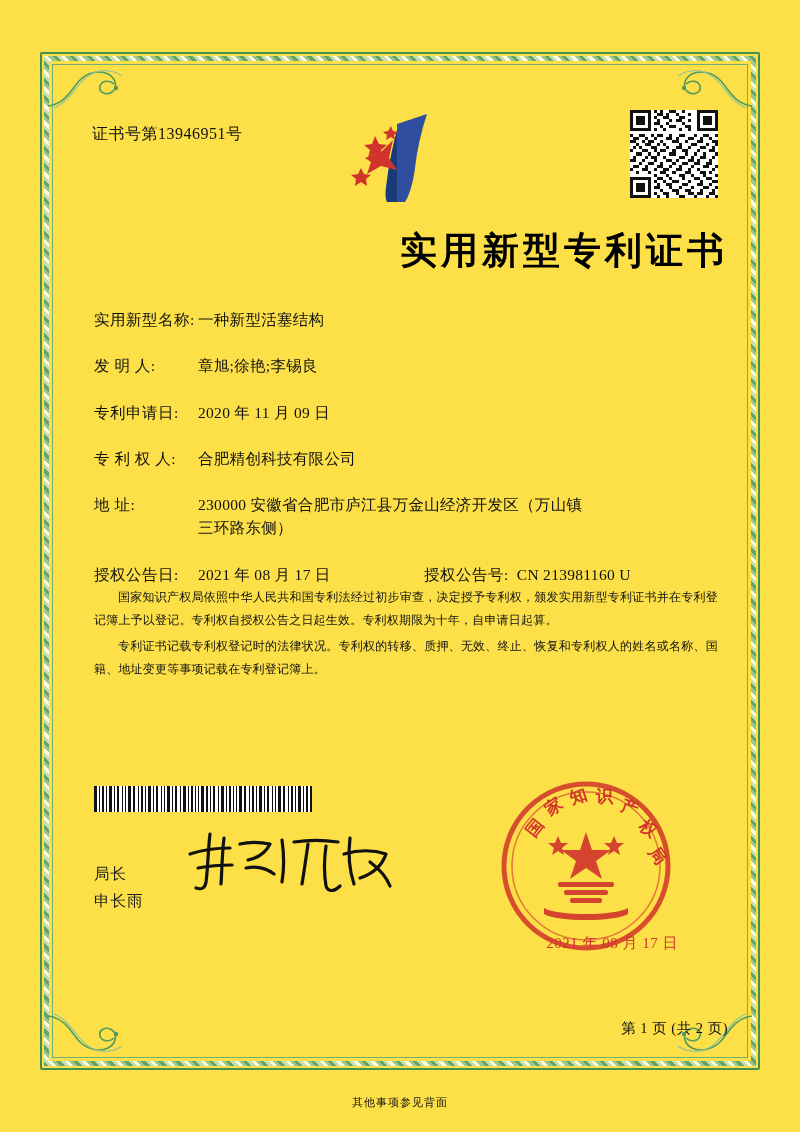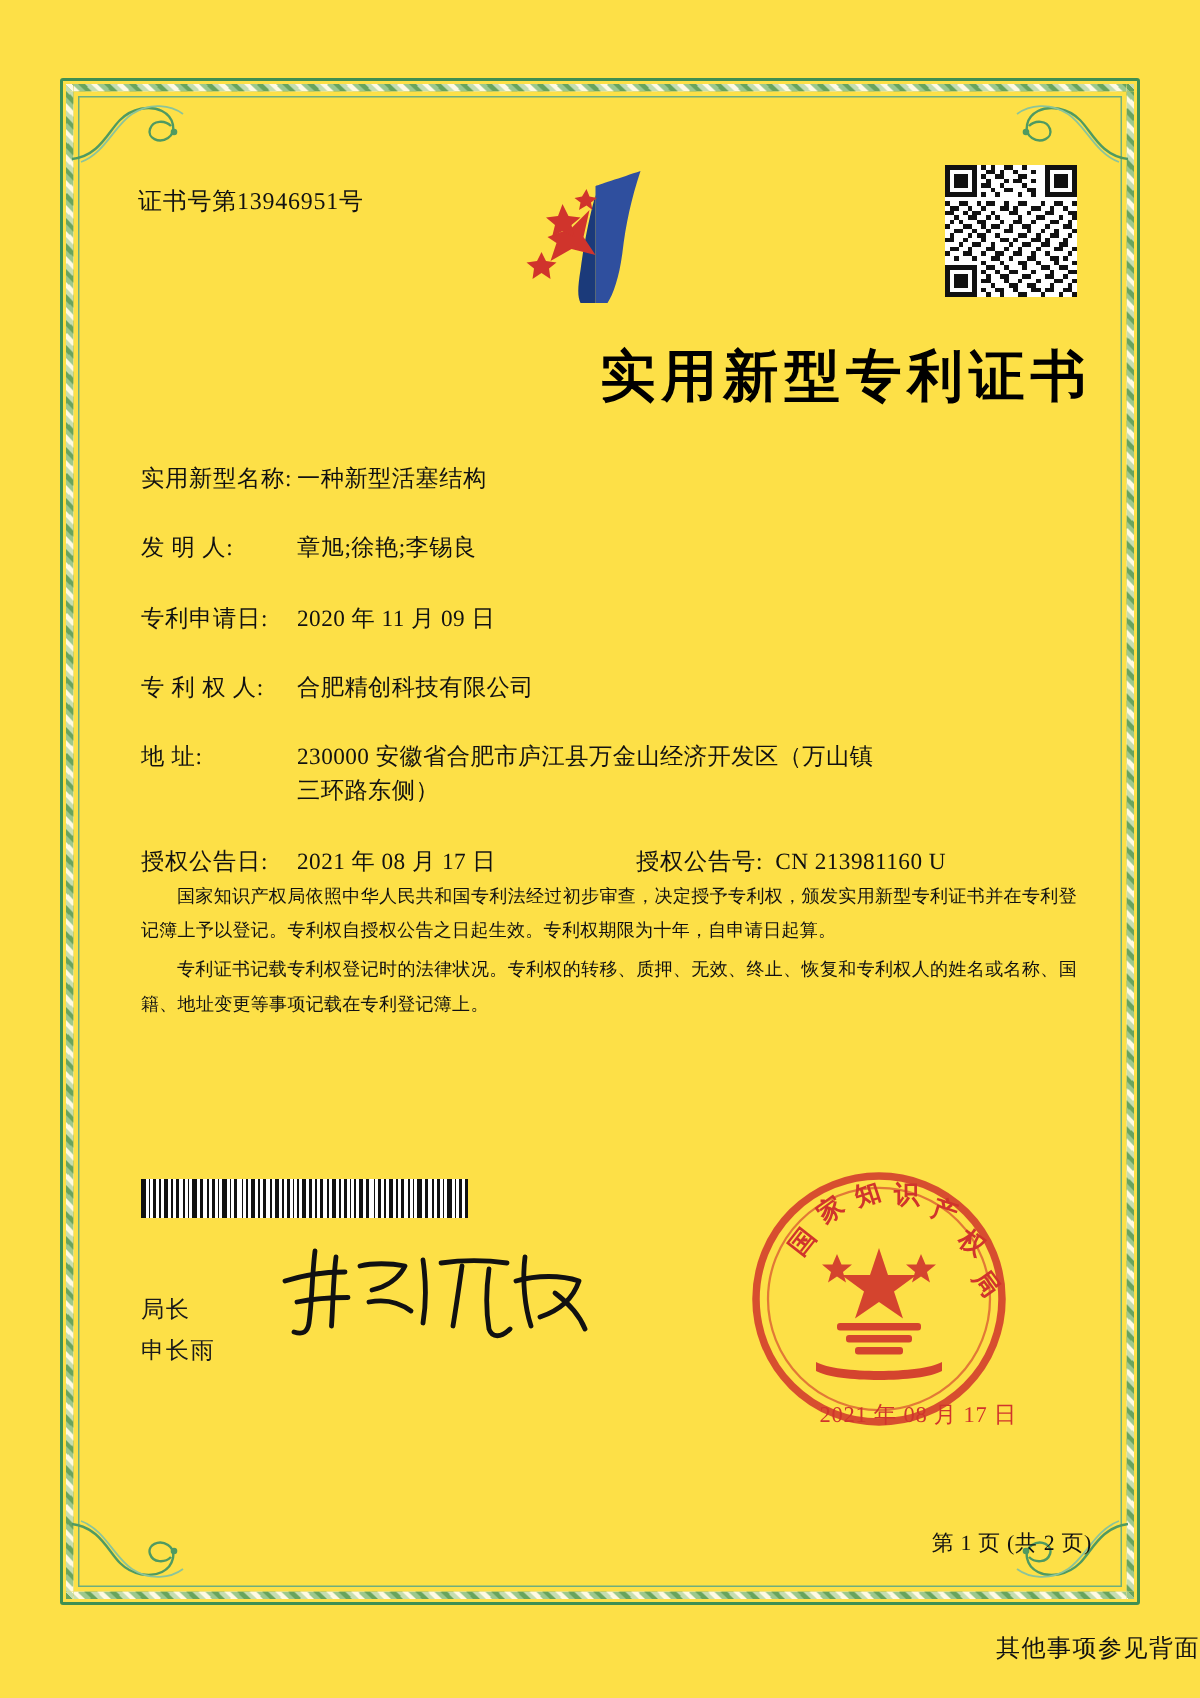--- a/index.html
+++ b/index.html
@@ -236,23 +236,23 @@
     font-size: 14.5px;
     color: #111;
     letter-spacing: .5px;
   }
 
   .footer-note {
     position: absolute;
     left: 0;
     right: 0;
     bottom: 22px;
-    text-align: right;
-    font-family: "Liberation Serif", serif;
-    font-size: 16px;
+    text-align: center;
+    font-family: "Liberation Serif", serif;
+    font-size: 11px;
     color: #111;
     letter-spacing: 1px;
   }
 </style>
 </head>
 <body>
 
 <div class="page">
 
   <div class="border-outer"></div>

